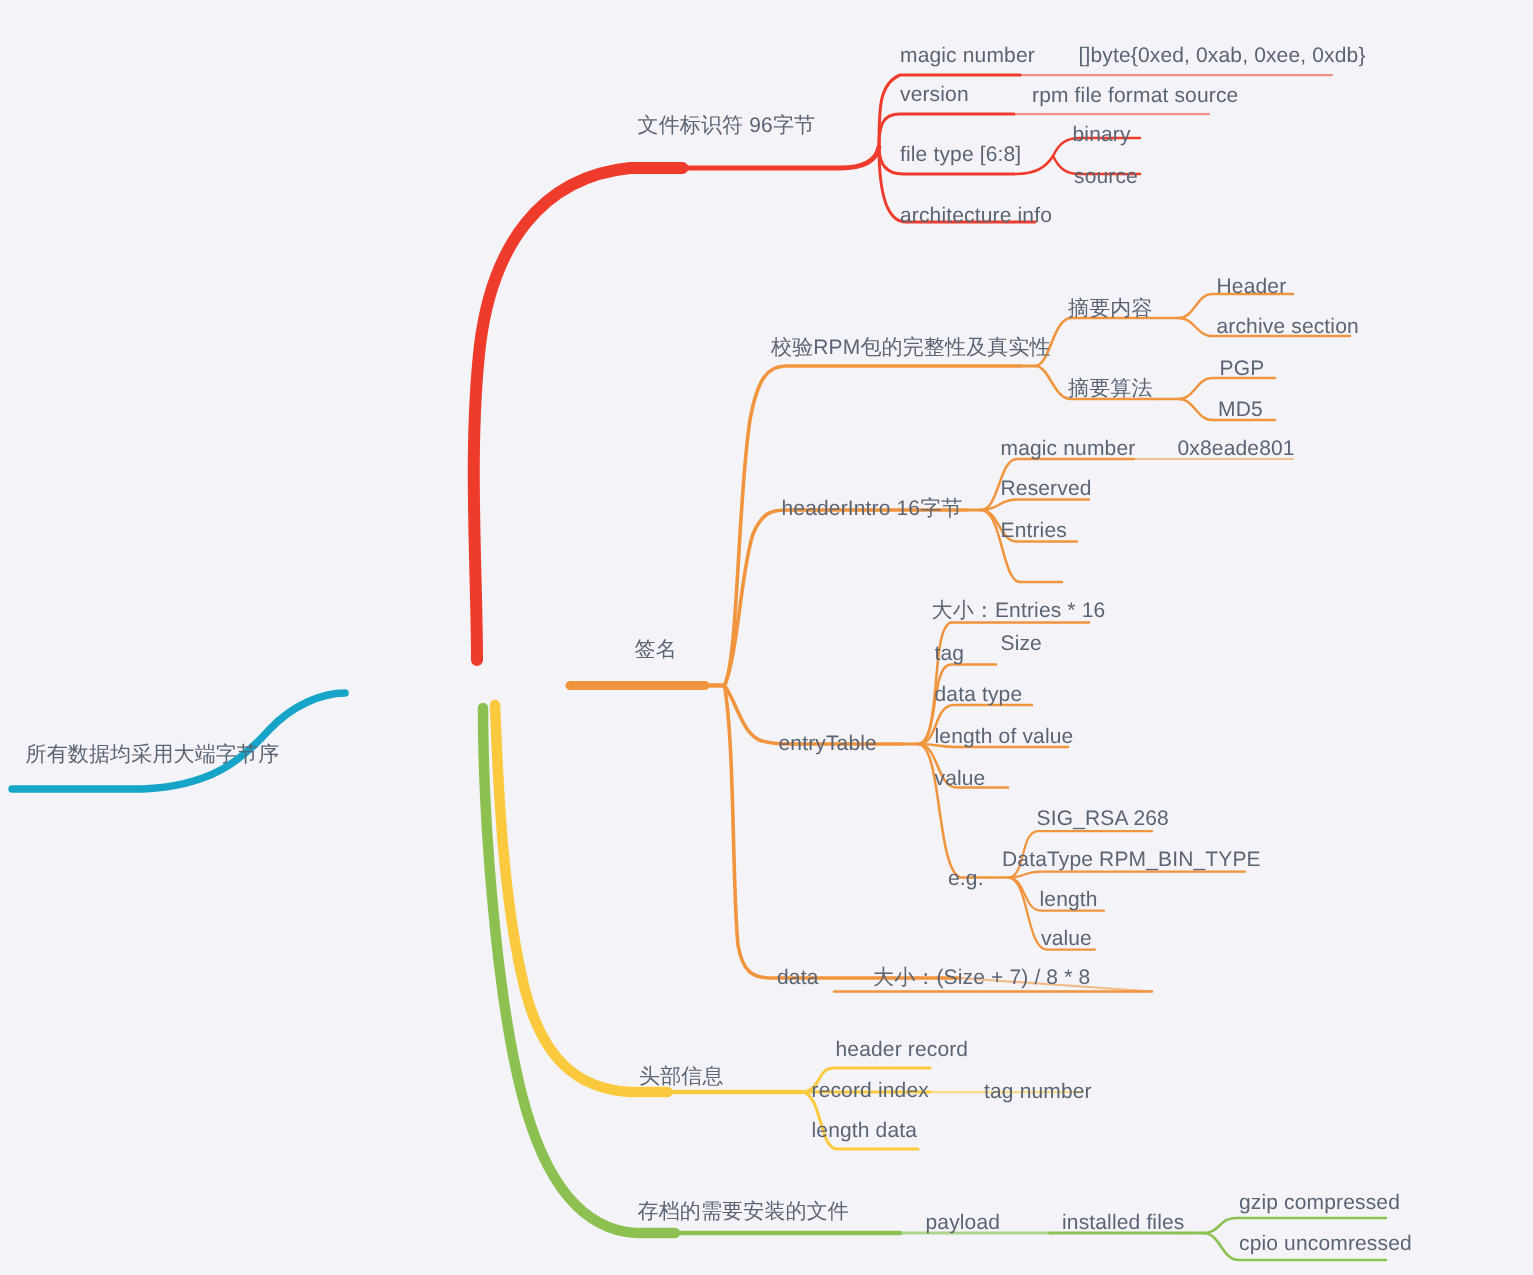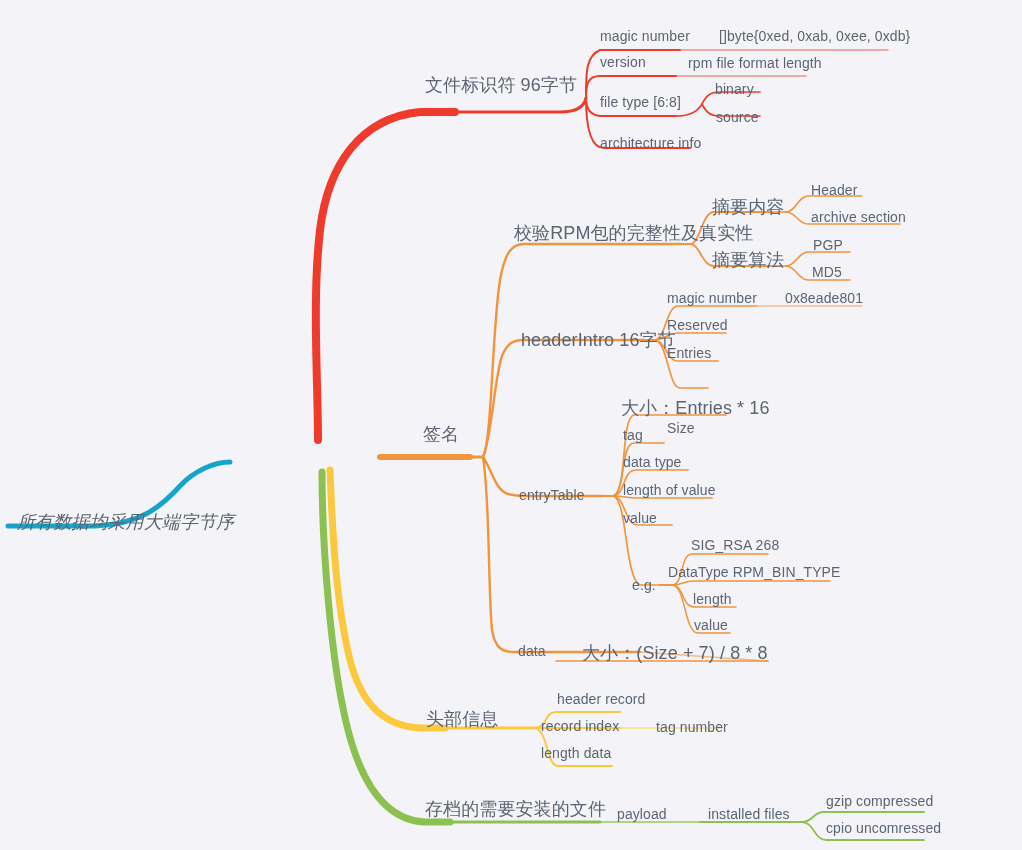--- a/index.html
+++ b/index.html
@@ -14,21 +14,21 @@
   #stage{position:relative;width:1022px;height:850px;}
   svg.wires{position:absolute;left:0;top:0;width:1022px;height:850px;pointer-events:none;}
   .node{
     position:absolute;
     color:#5b6472;
     font-size:14px;
     line-height:1;
     white-space:nowrap;
     letter-spacing:.1px;
   }
-  .node.cjk{font-size:18px;}
+  .node.cjk{font-size:14px;}
   .root{
     position:absolute;
     background:#ffffff;
     border-radius:12px;
     box-shadow:0 1px 3px rgba(0,0,0,.13);
     display:flex;align-items:center;justify-content:center;
     color:#1d1d1f;
     font-size:21px;
     font-weight:700;
     letter-spacing:.3px;
@@ -109,27 +109,27 @@
       <path d="M450 822 L 600 822" stroke="#8cc152" stroke-width="3"></path>
       <path d="M600 822 L 700 822" stroke="#8cc152" stroke-width="2" opacity="0.65"></path>
       <path d="M700 822 L 790 822" stroke="#8cc152" stroke-width="2"></path>
       <path d="M790 822 L 802 822" stroke="#8cc152" stroke-width="2"></path>
       <path d="M802 822 C 814 822 812 812 824 812 L 924 812" stroke="#8cc152" stroke-width="1.8"></path>
       <path d="M802 822 C 814 822 814 840 826 840 L 924 840" stroke="#8cc152" stroke-width="1.8"></path>
     </g>
   </svg>
 
 
-  <div class="node cjk" style="left:17px;top:513px;font-style:italic;">所有数据均采用大端字节序</div>
+  <div class="node cjk" style="left:17px;top:495px;">所有数据均采用大端字节序</div>
 
   <div class="node cjk" style="left:425px;top:76px;">文件标识符 96字节</div>
   <div class="node" style="left:600px;top:29px;">magic number</div>
   <div class="node" style="left:719px;top:29px;">[]byte{0xed, 0xab, 0xee, 0xdb}</div>
   <div class="node" style="left:600px;top:55px;">version</div>
-  <div class="node" style="left:688px;top:56px;">rpm file format length</div>
+  <div class="node" style="left:688px;top:56px;">rpm file format source</div>
   <div class="node" style="left:600px;top:95px;">file type [6:8]</div>
   <div class="node" style="left:715px;top:82px;">binary</div>
   <div class="node" style="left:716px;top:110px;">source</div>
   <div class="node" style="left:600px;top:136px;">architecture info</div>
 
   <div class="node cjk" style="left:423px;top:425px;">签名</div>
 
   <div class="node cjk" style="left:514px;top:224px;">校验RPM包的完整性及真实性</div>
   <div class="node cjk" style="left:712px;top:198px;">摘要内容</div>
   <div class="node" style="left:811px;top:183px;">Header</div>

